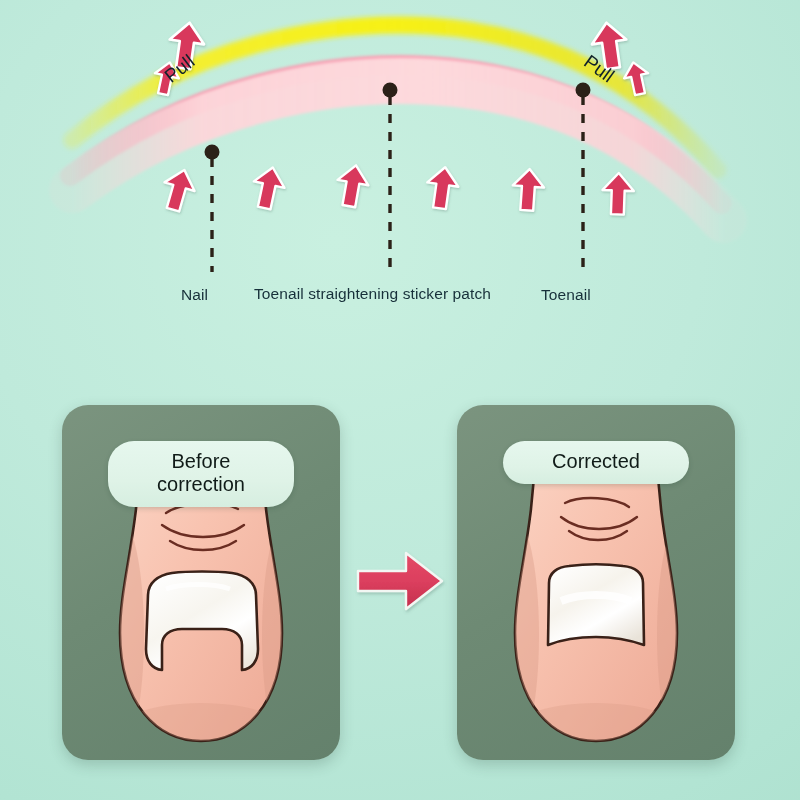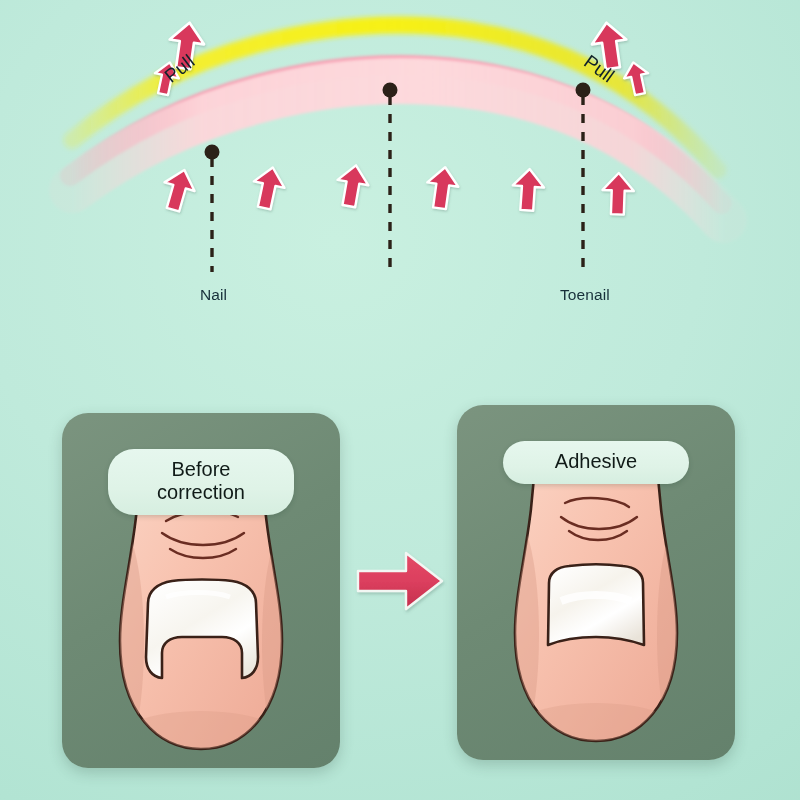--- a/index.html
+++ b/index.html
@@ -33,21 +33,20 @@
     height: 800px;
     pointer-events: none;
   }
 
   .callout-label {
     position: absolute;
     font-size: 15.5px;
     color: #17303a;
     white-space: nowrap;
     letter-spacing: 0.1px;
-    margin-left: 19px;
   }
   #label-nail      { left: 181px; top: 286px; }
   #label-patch     { left: 254px; top: 285px; }
   #label-adhesive  { left: 541px; top: 286px; }
 
   .pull-group {
     position: absolute;
     width: 120px;
     height: 80px;
   }
@@ -72,21 +71,21 @@
   
   .panel {
     position: absolute;
     width: 278px;
     height: 355px;
     border-radius: 26px;
     background: linear-gradient(150deg, #7b947f 0%, #6e8a74 45%, #64816c 100%);
     box-shadow: 0 5px 14px rgba(40,70,55,0.22);
     overflow: hidden;
   }
-  #panel-before { left: 62px;  top: 405px; margin-top: 8px; }
+  #panel-before { left: 62px;  top: 405px; }
   #panel-after  { left: 457px; top: 405px; }
 
   .panel-label {
     position: absolute;
     left: 50%;
     top: 36px;
     transform: translateX(-50%);
     min-width: 186px;
     padding: 9px 20px 11px;
     box-sizing: border-box;
@@ -219,20 +218,21 @@
     </svg>
 
     <div class="pull-group" id="pull-left">
       <span class="pull-text">Pull</span>
     </div>
     <div class="pull-group" id="pull-right">
       <span class="pull-text">Pull</span>
     </div>
 
     <span class="callout-label" id="label-nail">Nail</span>
+    <span class="callout-label" id="label-patch">Toenail straightening sticker patch</span>
     <span class="callout-label" id="label-adhesive">Toenail</span>
   </div>
 
   <div class="panel" id="panel-before">
     <div class="toe-wrap">
       <svg viewBox="0 0 278 355" width="278" height="355">
         <defs>
           <linearGradient id="skinA" x1="0" y1="0" x2="0.9" y2="1">
             <stop offset="0" stop-color="#fbd4c4"></stop>
             <stop offset="0.4" stop-color="#f8c3b0"></stop>
@@ -326,16 +326,16 @@
           <path d="M 104,112 C 124,128 160,128 180,112"></path>
           <path d="M 112,126 C 128,138 154,138 170,126"></path>
         </g>
 
         <path d="M 92,178 C 92,168 100,162 112,161 C 128,159 150,159 166,161
                  C 178,162 186,168 186,178 L 187,240
                  C 170,234 152,232 139,232 C 124,232 106,234 91,240 Z" fill="url(#nailB)" stroke="#3a2118" stroke-width="2.6" stroke-linejoin="round"></path>
         <path d="M 104,196 C 124,188 154,188 174,196" fill="none" stroke="#ffffff" stroke-width="8" opacity="0.8"></path>
       </svg>
     </div>
-    <div class="panel-label">Adhesive</div>
+    <div class="panel-label">Corrected</div>
   </div>
 
 </div>
 
 </body></html>

